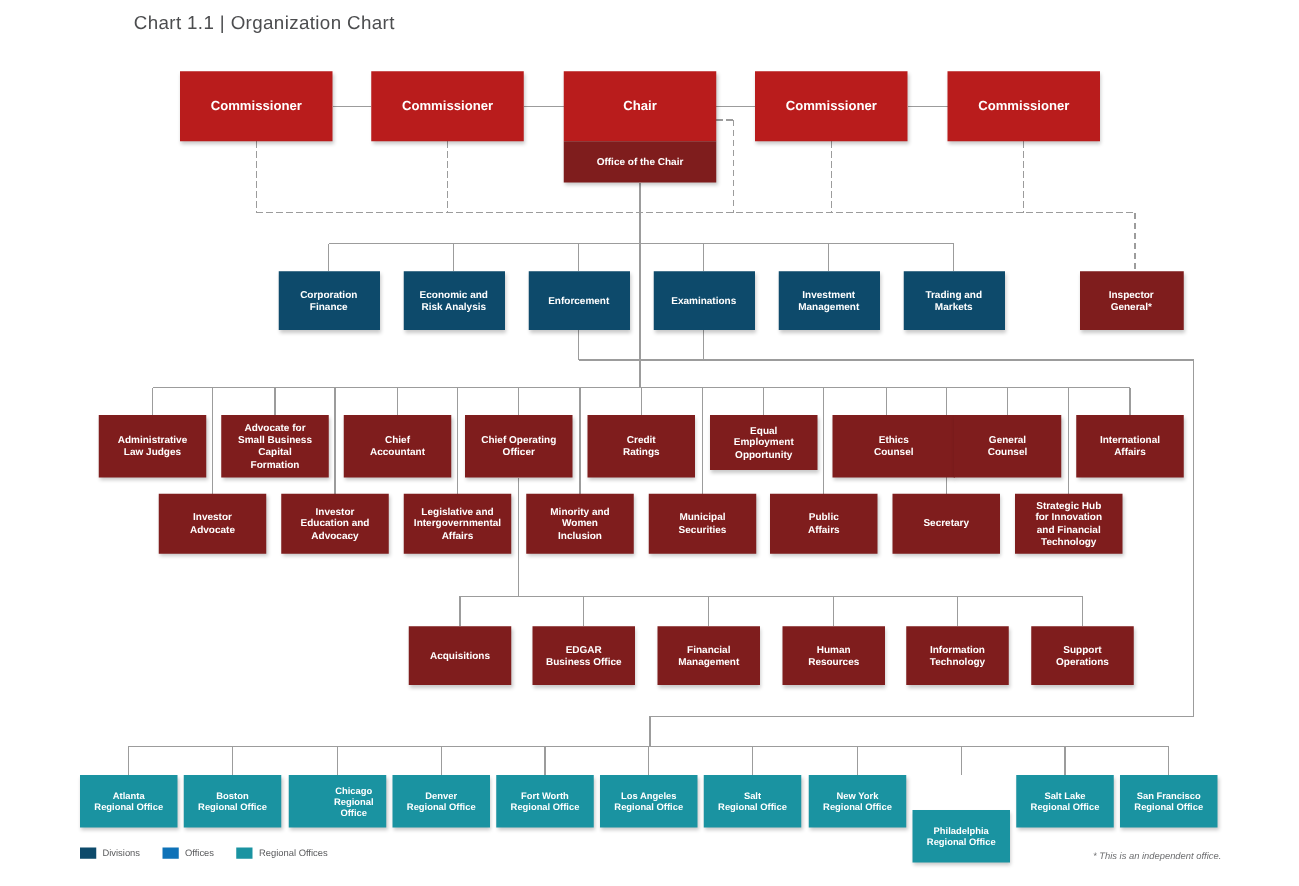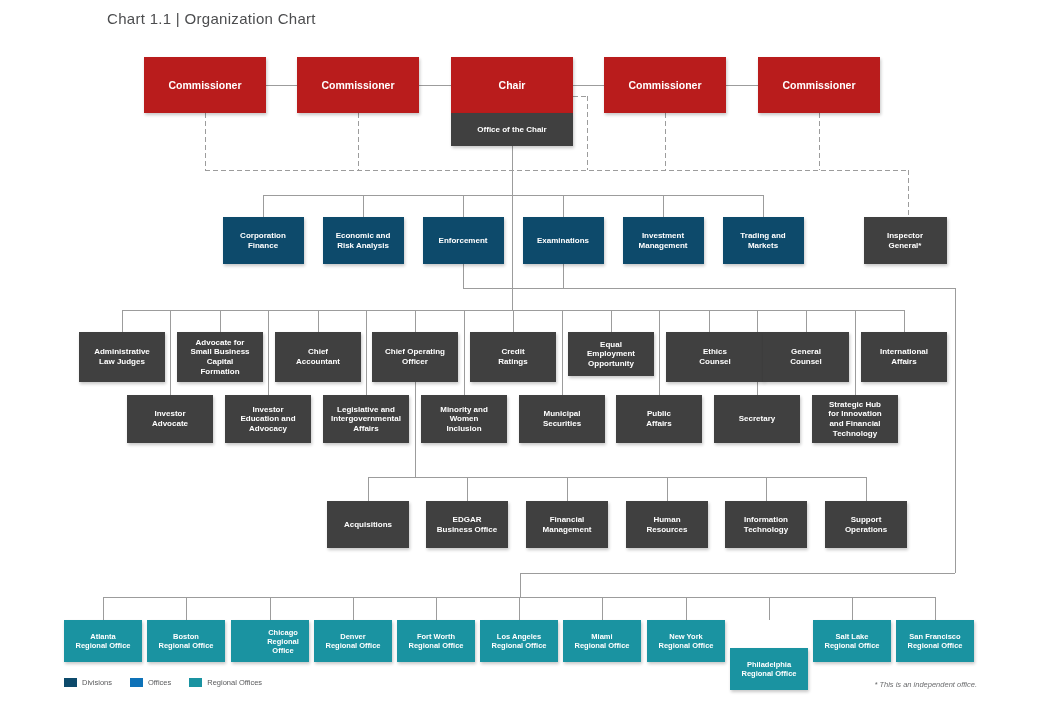--- a/index.html
+++ b/index.html
@@ -13,21 +13,21 @@
   }
   #lines{position:absolute;left:0;top:0;}
   .node{
     position:absolute;display:flex;align-items:center;justify-content:center;
     text-align:center;color:#ffffff;font-weight:bold;white-space:pre-line;
     line-height:1.2;box-shadow:1px 2px 3px rgba(0,0,0,.22);
     box-sizing:border-box;padding:2px;
   }
   .leadership{background:#b91c1c;font-size:10.5px;}
   .division{background:#0d4a6b;font-size:8px;}
-  .office{background:#404040;font-size:8px;}
+  .office{background:#7f1d1d;font-size:8px;}
   .regional{background:#1a93a1;font-size:7.5px;}
   #legend{
     position:absolute;left:64px;top:678px;display:flex;gap:18px;align-items:center;
   }
   .legend-item{display:flex;align-items:center;gap:5px;}
   .legend-swatch{width:13px;height:9px;display:inline-block;}
   .legend-label{font-size:7.5px;color:#595a5c;}
   #footnote{
     position:absolute;right:62px;top:680px;font-size:7.5px;font-style:italic;color:#6b6c6e;
   }
@@ -136,21 +136,21 @@
       <div class="node regional" style="left: 147px; top: 620px; width: 78px; height: 42px;">Boston
 Regional Office</div>
       <div class="node regional" style="left: 231px; top: 620px; width: 78px; height: 42px; padding-left: 28px;">Chicago
 Regional Office</div>
       <div class="node regional" style="left: 314px; top: 620px; width: 78px; height: 42px;">Denver
 Regional Office</div>
       <div class="node regional" style="left: 397px; top: 620px; width: 78px; height: 42px;">Fort Worth
 Regional Office</div>
       <div class="node regional" style="left: 480px; top: 620px; width: 78px; height: 42px;">Los Angeles
 Regional Office</div>
-      <div class="node regional" style="left: 563px; top: 620px; width: 78px; height: 42px;">Miami
+      <div class="node regional" style="left: 563px; top: 620px; width: 78px; height: 42px;">Salt
 Regional Office</div>
       <div class="node regional" style="left: 647px; top: 620px; width: 78px; height: 42px;">New York
 Regional Office</div>
       <div class="node regional" style="left: 730px; top: 620px; width: 78px; height: 42px; margin-top: 28px;">Philadelphia
 Regional Office</div>
       <div class="node regional" style="left: 813px; top: 620px; width: 78px; height: 42px;">Salt Lake
 Regional Office</div>
       <div class="node regional" style="left: 896px; top: 620px; width: 78px; height: 42px;">San Francisco
 Regional Office</div>
     </div>

